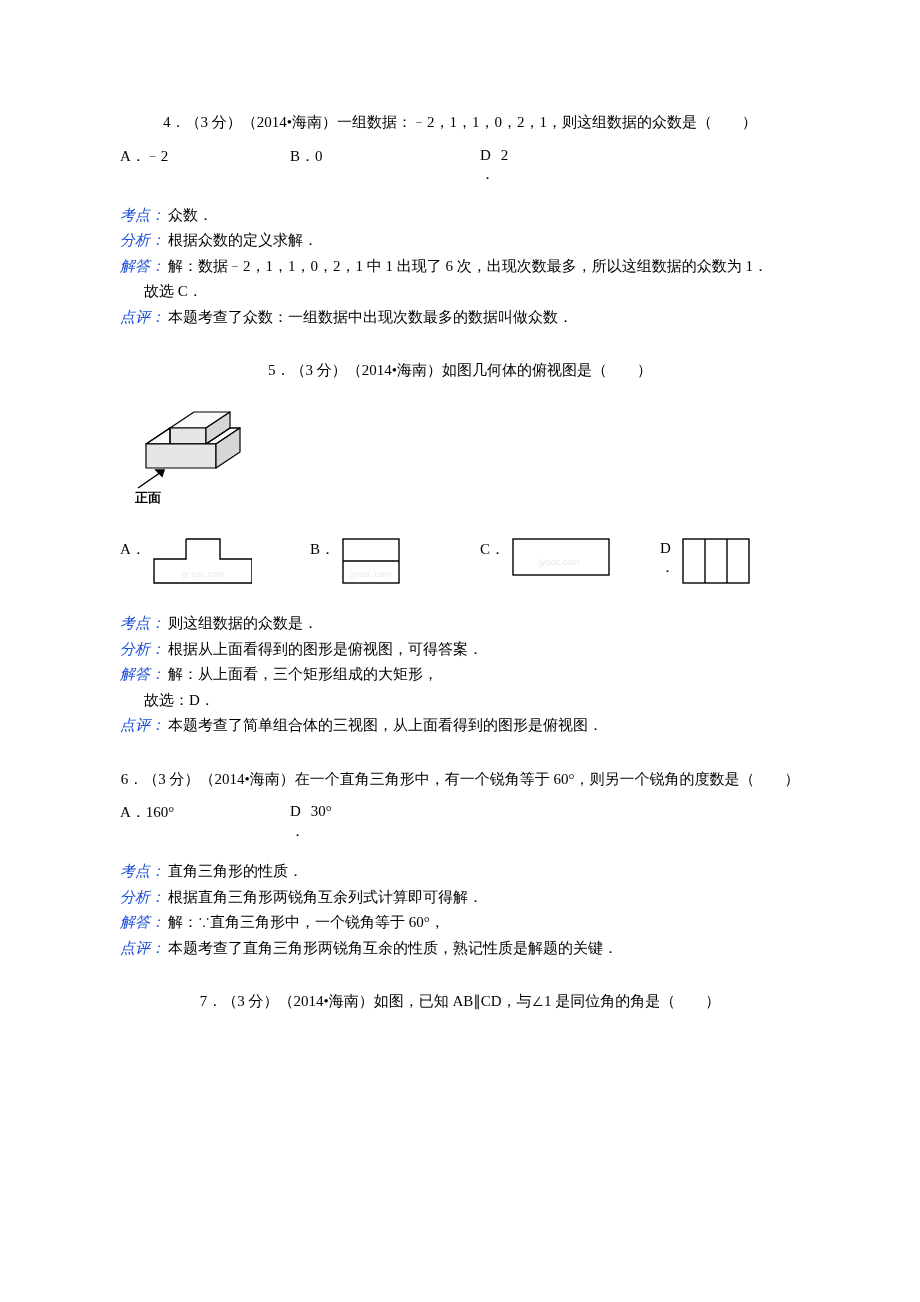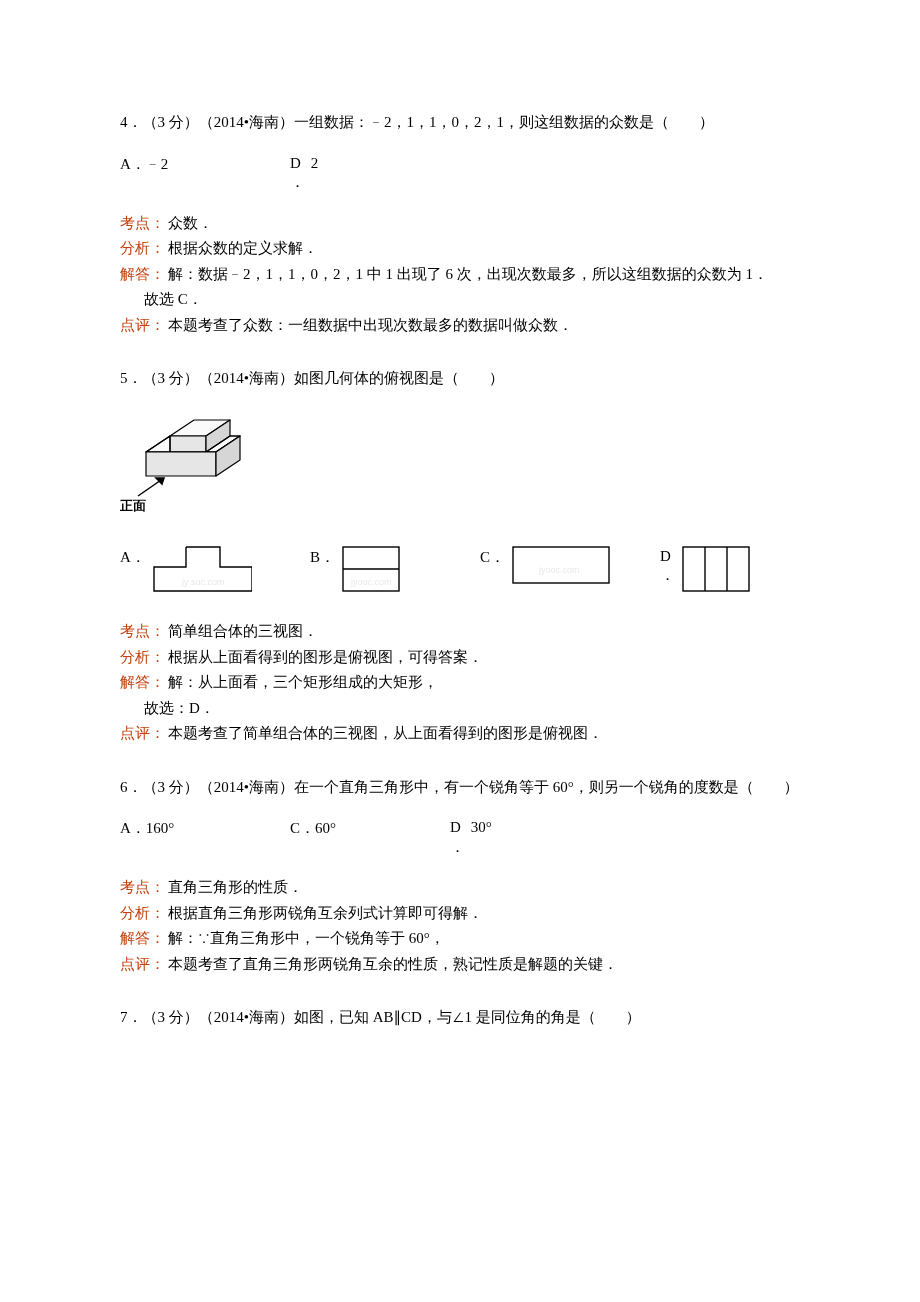--- a/index.html
+++ b/index.html
@@ -6,23 +6,23 @@
     font-family: "SimSun", "宋体", serif;
     font-size: 15px;
     line-height: 1.7;
     color: #000;
     background: #fff;
     margin: 0;
     padding: 100px 120px 60px 120px;
     width: 920px;
     box-sizing: border-box;
   }
-  .blue { color: #c2410c; }
-  .q-stem { margin-top: 10px; }
-  .options-row { display: flex; margin-top: 16px; }
+  .blue { color: #1d4ed8; font-style: italic; }
+  .q-stem { margin-top: 10px; text-align: center; }
+  .options-row { display: flex; margin-top: 8px; }
   .opt { flex: 0 0 auto; }
   .opt.a { width: 170px; }
   .opt.b { width: 190px; }
   .opt.c { width: 160px; }
   .opt-d-stack { display: flex; flex-direction: column; line-height: 1.3; padding-top: 2px;}
   .sol-block { margin-top: 18px; }
   .sol-row { display: flex; align-items: flex-start; }
   .sol-label { flex: 0 0 48px; }
   .sol-body { flex: 1 1 auto; }
   .indent { margin-left: 24px; }
@@ -43,20 +43,21 @@
   .fig-box { display:inline-block; }
 
   .watermark { fill: #e8e8e8; font-size: 9px; font-family: Arial, sans-serif; }
 </style>
 </head>
 <body>
 
 <div class="q-stem">4．（3 分）（2014•海南）一组数据：﹣2，1，1，0，2，1，则这组数据的众数是（　　）</div>
 <div class="options-row">
   <div class="opt a">A．﹣2</div>
+  <div class="opt b">B．0</div>
   <div class="opt-d-stack">
     <div style="display:flex;">
       <span>D</span>
       <span style="width:10px;"></span>
       <span>2</span>
     </div>
     <div>．</div>
   </div>
 </div>
 
@@ -102,21 +103,21 @@
       <polygon points="26,54 96,54 96,78 26,78" fill="#e6e6e6"></polygon>
 
       <polygon points="96,54 120,38 120,62 96,78" fill="#d6d6d6"></polygon>
     </g>
 
     <g stroke="#000" stroke-width="1.5" fill="#000">
       <line x1="18" y1="98" x2="44" y2="80"></line>
       <polygon points="44,80 36,80 42,86"></polygon>
     </g>
   </svg>
-  <div style="position:relative; top:-18px; left:0;">
+  <div style="position:relative; top:-18px; left:15px;">
     <span class="front-label">正面</span>
   </div>
 </div>
 
 <div class="opt5-row">
   <div class="opt5 a">
     <span class="opt5-letter">A．</span>
     <span class="fig-box">
       <svg width="100" height="48" viewBox="0 0 100 48">
         <g stroke="#000" stroke-width="1.4" fill="none">
@@ -162,21 +163,21 @@
           <line x1="46" y1="2" x2="46" y2="46"></line>
         </g>
       </svg>
     </span>
   </div>
 </div>
 
 <div class="sol-block">
   <div class="sol-row">
     <div class="sol-label blue">考点：</div>
-    <div class="sol-body">简单组合体的三视图．</div>
+    <div class="sol-body">则这组数据的众数是．</div>
   </div>
   <div class="sol-row">
     <div class="sol-label blue">分析：</div>
     <div class="sol-body">根据从上面看得到的图形是俯视图，可得答案．</div>
   </div>
   <div class="sol-row">
     <div class="sol-label blue">解答：</div>
     <div class="sol-body">解：从上面看，三个矩形组成的大矩形，</div>
   </div>
   <div class="indent">故选：D．</div>
@@ -184,21 +185,20 @@
     <div class="sol-label blue">点评：</div>
     <div class="sol-body">本题考查了简单组合体的三视图，从上面看得到的图形是俯视图．</div>
   </div>
 </div>
 
 <div class="spacer-md"></div>
 
 <div class="q-stem">6．（3 分）（2014•海南）在一个直角三角形中，有一个锐角等于 60°，则另一个锐角的度数是（　　）</div>
 <div class="options-row">
   <div class="opt a">A．160°</div>
-  <div class="opt c">C．60°</div>
   <div class="opt-d-stack">
     <div style="display:flex;">
       <span>D</span>
       <span style="width:10px;"></span>
       <span>30°</span>
     </div>
     <div>．</div>
   </div>
 </div>
 

